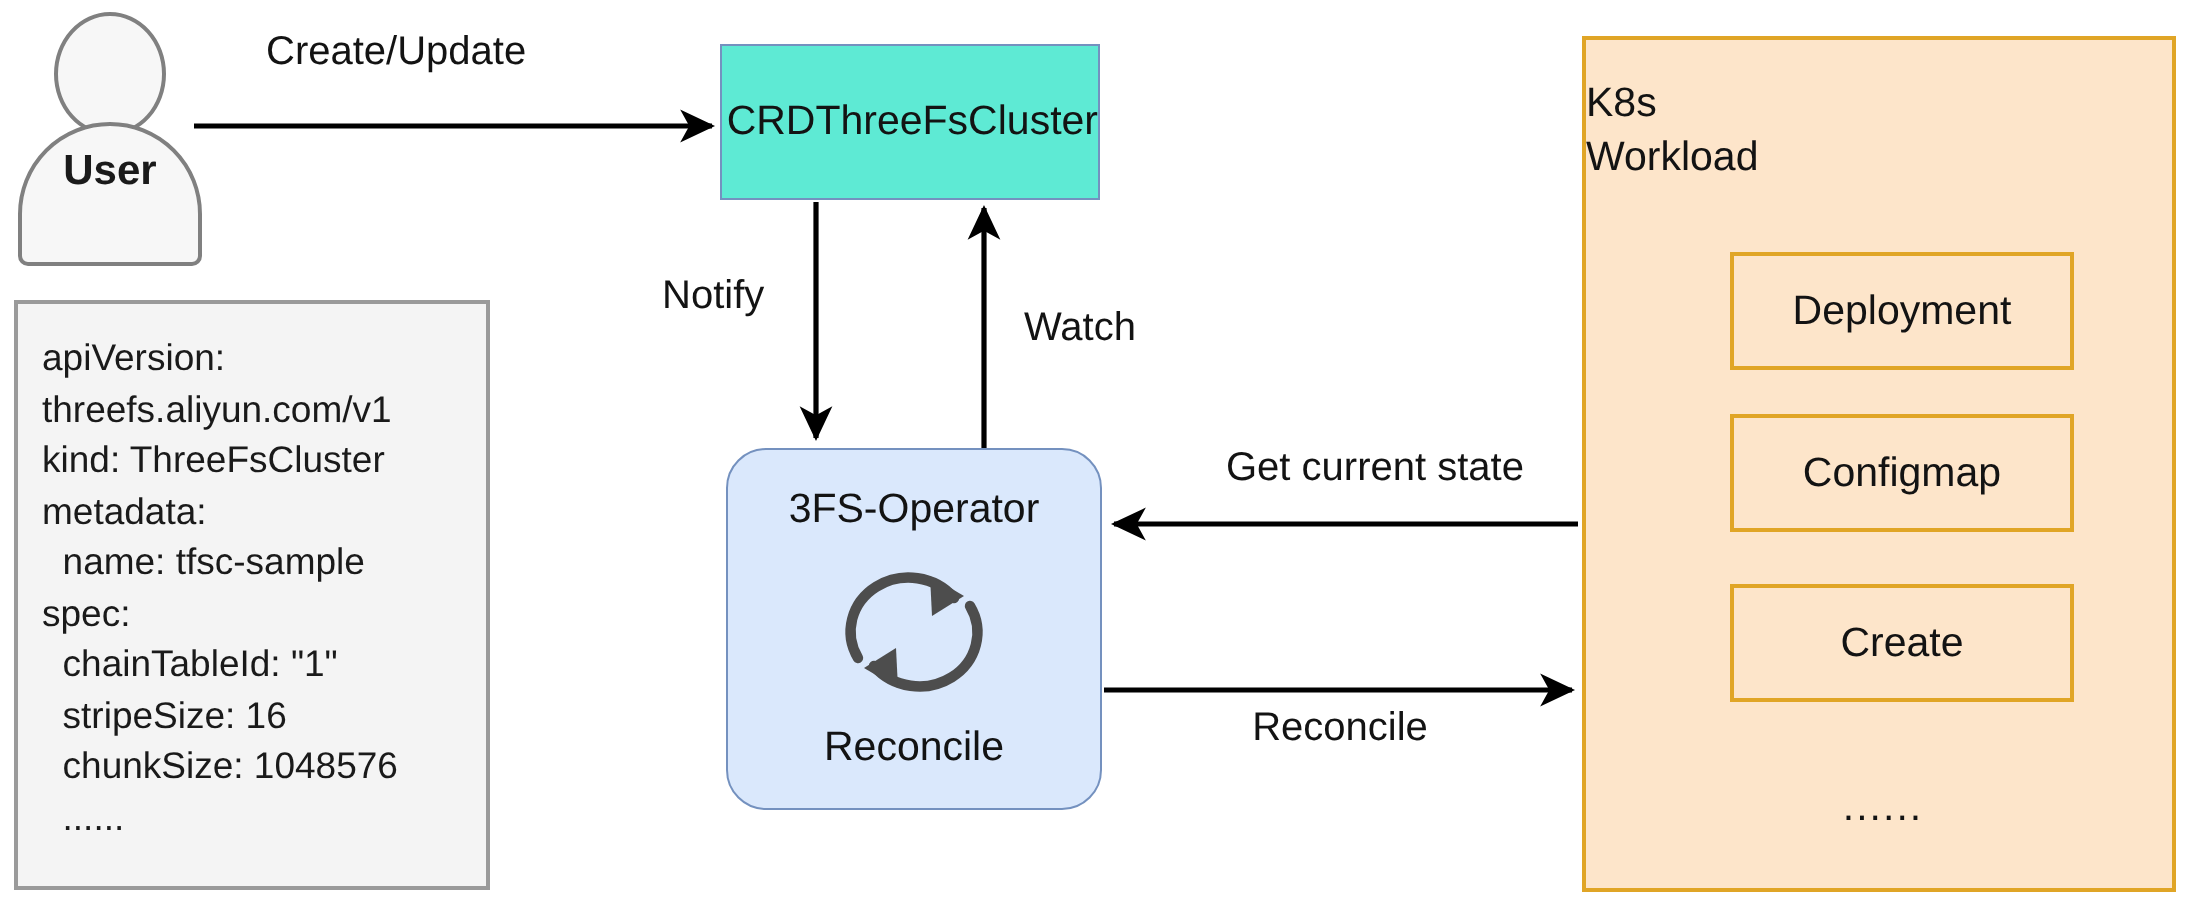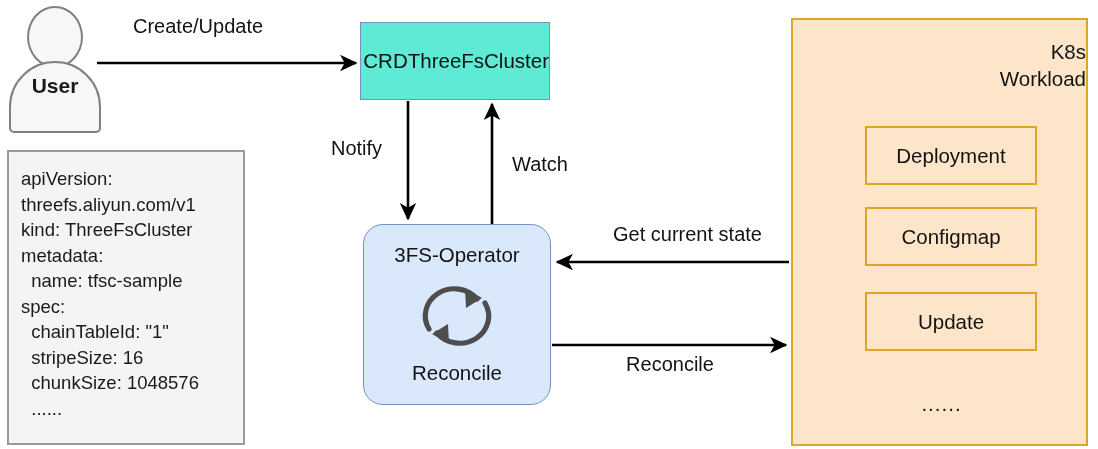--- a/index.html
+++ b/index.html
@@ -99,23 +99,22 @@
   
   .k8s-panel {
     background: #fde5ca;
     border: 2.5px solid #e0a526;
     box-sizing: border-box;
   }
   .k8s-title {
     font-size: 20.5px;
     line-height: 27px;
     color: #131313;
-    text-align: right;
+    text-align: left;
     margin-top: 18px;
-    margin-left: 47px;
   }
   .k8s-item {
     border: 2.5px solid #e0a526;
     box-sizing: border-box;
     display: flex;
     align-items: center;
     justify-content: center;
     font-size: 20.5px;
     color: #131313;
     background: transparent;
@@ -215,21 +214,21 @@
     </div>
     <div class="op-sub">Reconcile</div>
   </div>
 
   <div class="abs k8s-panel" style="left:791px; top:18px; width:297px; height:428px;">
     <div class="k8s-title">K8s</div>
     <div class="k8s-title" style="margin-top:0;">Workload</div>
 
     <div class="k8s-item abs" style="left:72px; top:106px; width:172px; height:59px;">Deployment</div>
     <div class="k8s-item abs" style="left:72px; top:187px; width:172px; height:59px;">Configmap</div>
-    <div class="k8s-item abs" style="left:72px; top:272px; width:172px; height:59px;">Update</div>
+    <div class="k8s-item abs" style="left:72px; top:272px; width:172px; height:59px;">Create</div>
 
     <div class="k8s-ellipsis abs" style="left:0; top:372px; width:297px;">......</div>
   </div>
 
   <div class="abs edge-label" style="left:133px; top:14px;">Create/Update</div>
 
   <div class="abs edge-label" style="left:331px; top:136px;">Notify</div>
 
   <div class="abs edge-label" style="left:512px; top:152px;">Watch</div>
 

